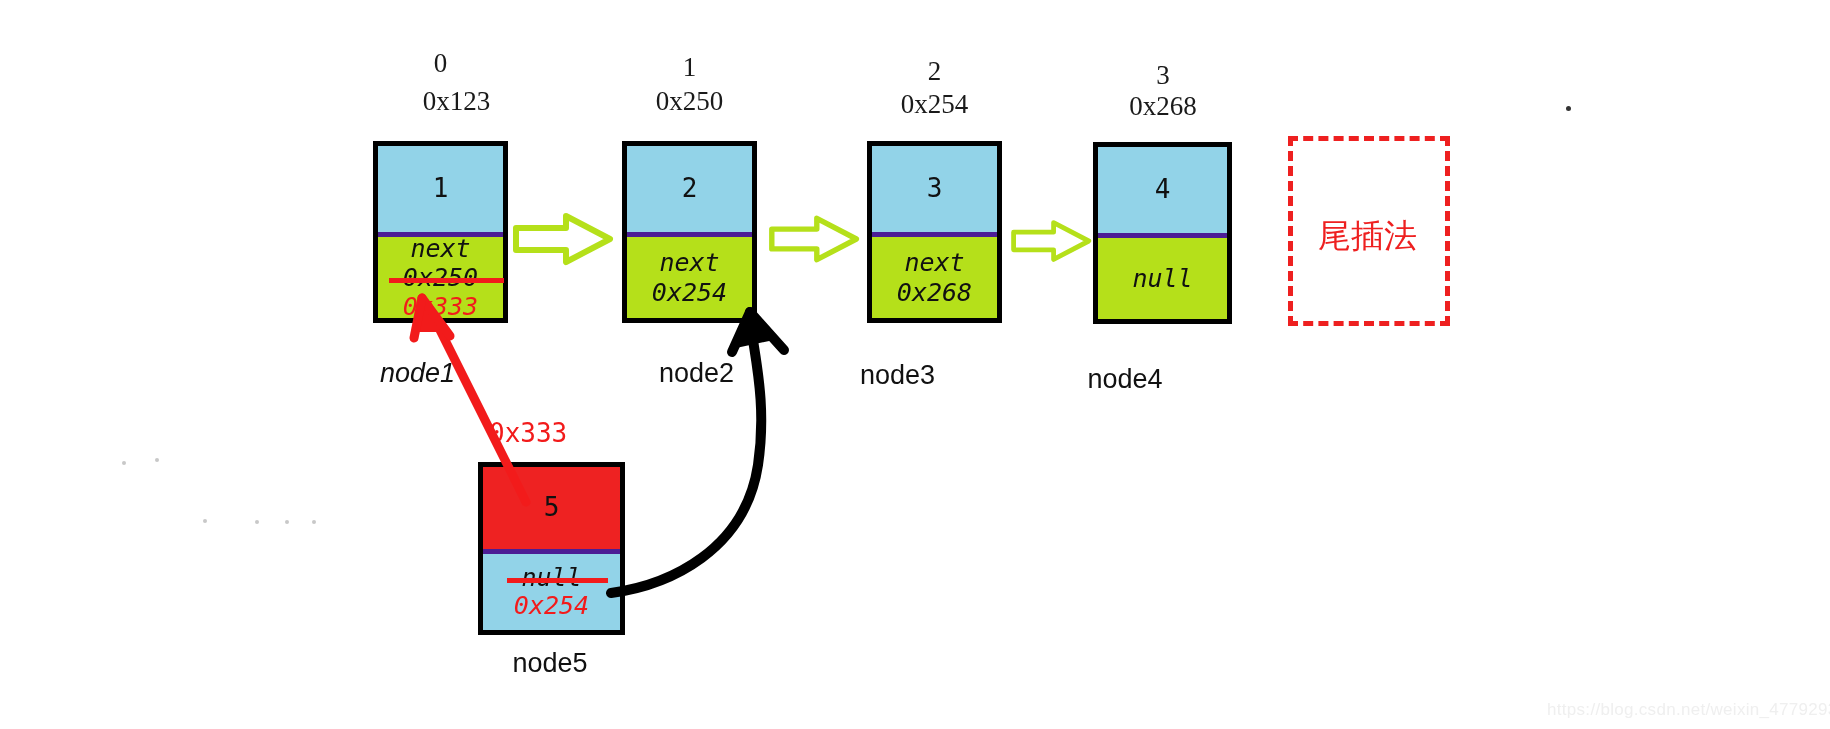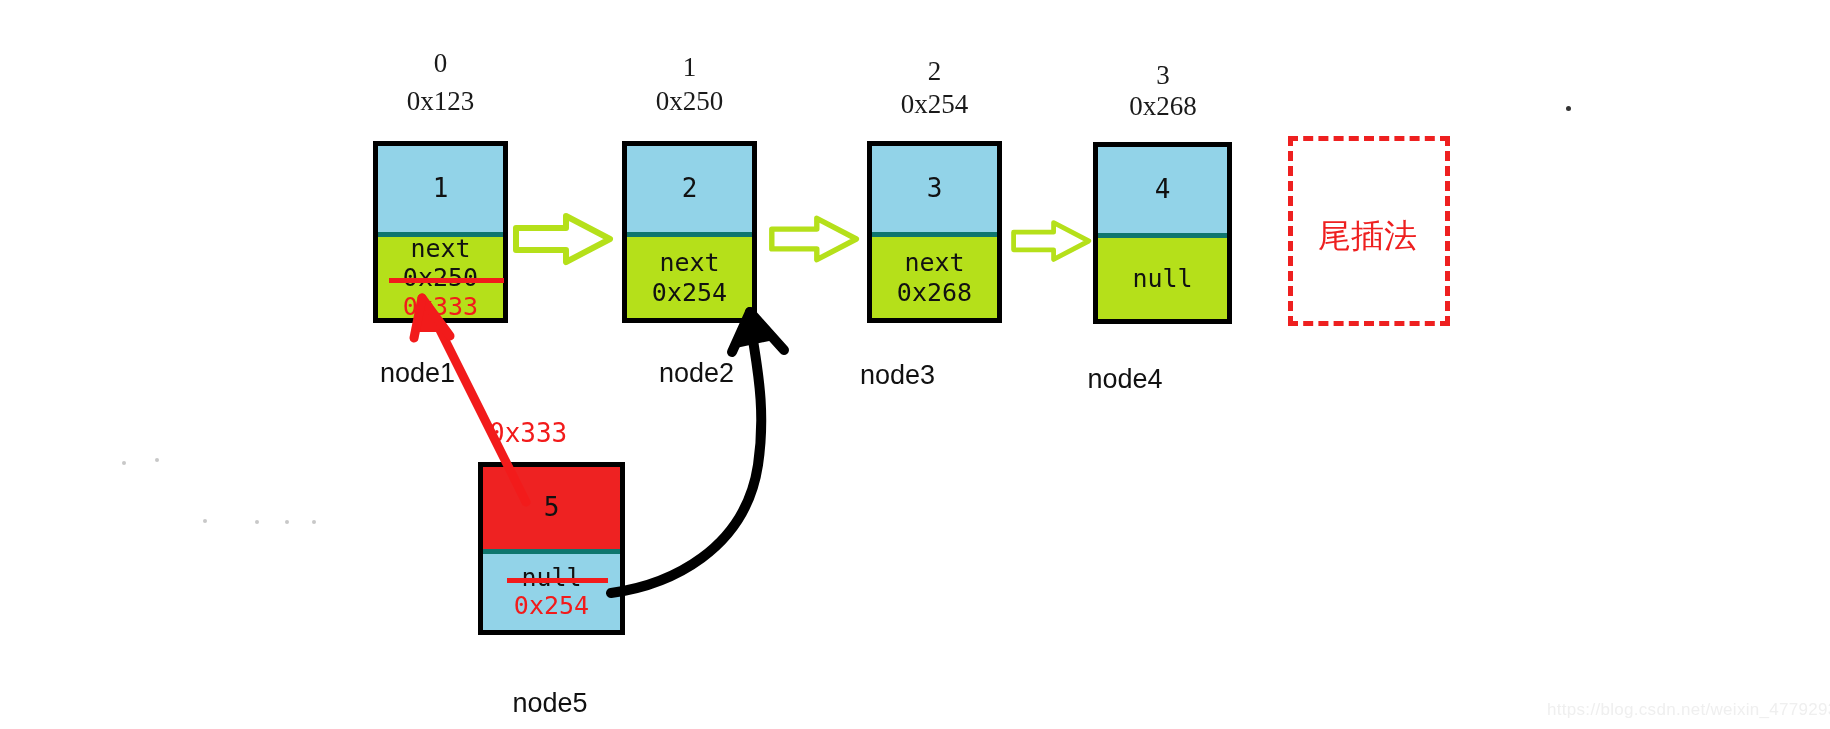--- a/index.html
+++ b/index.html
@@ -8,21 +8,21 @@
     font-family:"Liberation Sans","DejaVu Sans",sans-serif;
     background:#fff;
   }
   .canvas{position:absolute;inset:0;}
 
   
   .node{position:absolute;border:5px solid #000;box-sizing:border-box;}
   .cell{position:relative;display:flex;align-items:center;justify-content:center;
         box-sizing:border-box;width:100%;}
   .cell-top{height:50%;}
-  .cell-bot{height:50%;border-top:5px solid #0f766e;}
+  .cell-bot{height:50%;border-top:5px solid #4c1d95;font-style:italic;}
   .blue{background:#92d3e8;}
   .green{background:#b5e01a;}
   .red{background:#ee2222;}
 
   .val{font-size:26px;color:#111;font-family:"DejaVu Sans Mono","Liberation Mono",monospace;
        line-height:1.15;text-align:center;}
   .nxt{font-size:25px;color:#111;font-family:"DejaVu Sans Mono","Liberation Mono",monospace;
        line-height:1.18;text-align:center;white-space:pre-line;}
 
   
@@ -64,21 +64,21 @@
 </head>
 <body>
 
 <div class="canvas">
 
   <div class="idx" style="left:373px;top:48px;width:135px;">0</div>
   <div class="idx" style="left:622px;top:52px;width:135px;">1</div>
   <div class="idx" style="left:867px;top:56px;width:135px;">2</div>
   <div class="idx" style="left:1093px;top:60px;width:140px;">3</div>
 
-  <div class="addr" style="left:373px;top:86px;width:135px;">0x123</div>
+  <div class="addr" style="left:389px;top:86px;width:135px;">0x123</div>
   <div class="addr" style="left:622px;top:86px;width:135px;">0x250</div>
   <div class="addr" style="left:867px;top:89px;width:135px;">0x254</div>
   <div class="addr" style="left:1093px;top:91px;width:140px;">0x268</div>
 
   <div class="node" style="left:373px;top:141px;width:135px;height:182px;">
     <div class="cell cell-top blue">
       <span class="val">1</span>
     </div>
     <div class="cell cell-bot green">
       <div class="stack">
@@ -125,41 +125,41 @@
   <svg class="chev" style="left:514px;top:214px;" width="100" height="50" viewBox="0 0 100 50">
     <polygon points="2,14 52,14 52,2 96,25 52,48 52,36 2,36" fill="#ffffff" stroke="#b5e01a" stroke-width="6" stroke-linejoin="round"></polygon>
   </svg>
   <svg class="chev" style="left:770px;top:214px;" width="90" height="50" viewBox="0 0 100 50">
     <polygon points="2,14 52,14 52,2 96,25 52,48 52,36 2,36" fill="#ffffff" stroke="#b5e01a" stroke-width="6" stroke-linejoin="round"></polygon>
   </svg>
   <svg class="chev" style="left:1012px;top:216px;" width="80" height="50" viewBox="0 0 100 50">
     <polygon points="2,14 52,14 52,2 96,25 52,48 52,36 2,36" fill="#ffffff" stroke="#b5e01a" stroke-width="6" stroke-linejoin="round"></polygon>
   </svg>
 
-  <div class="nodelabel" style="left:350px;top:358px;width:135px;">node1</div>
+  <div class="nodelabel" style="left:350px;top:358px;width:135px;font-style:italic;">node1</div>
   <div class="nodelabel" style="left:629px;top:358px;width:135px;">node2</div>
   <div class="nodelabel" style="left:830px;top:360px;width:135px;">node3</div>
   <div class="nodelabel" style="left:1055px;top:364px;width:140px;">node4</div>
 
   <div class="dashbox" style="left:1288px;top:136px;width:162px;height:190px;"></div>
   <div class="dashlabel" style="left:1318px;top:214px;">尾插法</div>
 
   <div class="node" style="left:478px;top:462px;width:147px;height:173px;">
     <div class="cell cell-top red">
       <span class="val">5</span>
     </div>
     <div class="cell cell-bot blue">
       <div class="stack">
         <span class="nxt struck">null</span>
         <span class="newaddr">0x254</span>
       </div>
     </div>
   </div>
 
-  <div class="nodelabel" style="left:480px;top:688px;width:140px;">node5</div>
+  <div class="nodelabel" style="left:480px;top:648px;width:140px;">node5</div>
 
   <div class="floatlabel" style="left:489px;top:418px;">0x333</div>
 
   <svg style="position:absolute;left:400px;top:290px;" width="160" height="220" viewBox="0 0 160 220">
     <line x1="126" y1="212" x2="28" y2="16" stroke="#f21b1b" stroke-width="9" stroke-linecap="round"></line>
     <polygon points="22,4 52,42 12,42" fill="#f21b1b"></polygon>
     <line x1="22" y1="8" x2="50" y2="46" stroke="#f21b1b" stroke-width="9" stroke-linecap="round"></line>
     <line x1="22" y1="8" x2="14" y2="48" stroke="#f21b1b" stroke-width="9" stroke-linecap="round"></line>
   </svg>
 

